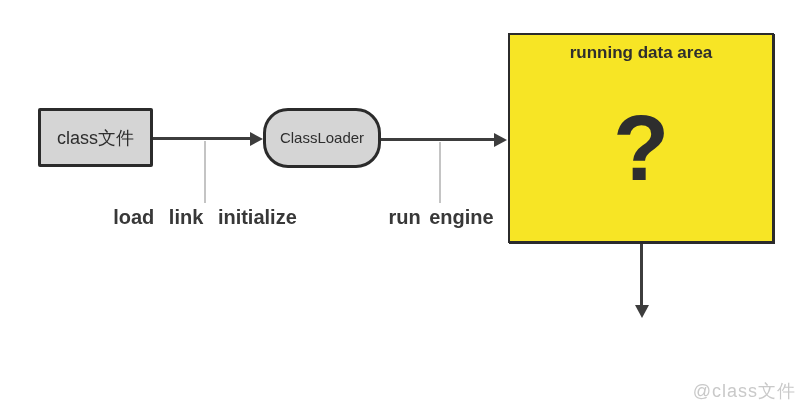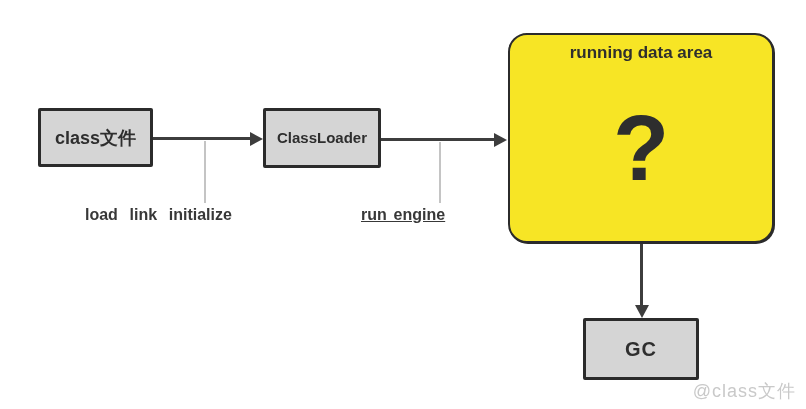--- a/index.html
+++ b/index.html
@@ -22,32 +22,32 @@
     background:var(--bg);
     overflow:hidden;
   }
   .node{
     position:absolute;
     background:var(--box-fill);
     border:3px solid var(--box-border);
     display:flex;align-items:center;justify-content:center;
     text-align:center;
     color:var(--node-text);
-    font-weight:bold;
+    font-weight:normal;
     border-radius:2px;
   }
   .node-class-file{left:38px;top:108px;width:115px;height:59px;font-size:18px;}
-  .node-classloader{left:263px;top:108px;width:118px;height:60px;font-size:15px;line-height:1.25;}
+  .node-classloader{left:263px;top:108px;width:118px;height:60px;font-size:15px;line-height:1.25;border-radius:25px;}
   .node-gc{left:583px;top:318px;width:116px;height:62px;font-size:20px;letter-spacing:1px;}
   .node-running{
     position:absolute;
     left:508px;top:33px;width:266px;height:210px;
     background:var(--highlight-fill);
     border:2px solid var(--box-border);
-    border-radius:19px;
+    border-radius:0;
     box-shadow:1px 1px 0 var(--box-border);
   }
   .running-title{
     position:absolute;left:0;top:8px;width:100%;
     text-align:center;
     font-size:17px;font-weight:bold;color:var(--node-text);
   }
   .running-question{
     position:absolute;left:0;top:30px;bottom:10px;width:100%;
     display:flex;align-items:center;justify-content:center;
@@ -63,24 +63,25 @@
   }
   .arrowhead-down{
     position:absolute;width:0;height:0;
     border-left:7px solid transparent;
     border-right:7px solid transparent;
     border-top:13px solid var(--arrow);
   }
   .callout{position:absolute;width:2px;background:var(--callout-line);}
   .flow-label{
     position:absolute;
-    font-size:16px;font-weight:bold;color:var(--label-text);
+    text-align:center;
+    font-size:20px;font-weight:bold;color:var(--label-text);
   }
   .flow-label.load{left:85px;top:206px;width:240px;word-spacing:0.45em;}
-  .flow-label.run{left:361px;top:206px;width:160px;word-spacing:0.15em;text-decoration:underline;}
+  .flow-label.run{left:361px;top:206px;width:160px;word-spacing:0.15em;}
   .watermark{
     position:absolute;right:10px;top:379px;width:300px;
     text-align:right;
     font-size:18px;color:var(--watermark-text);
     letter-spacing:1px;
   }
 </style>
 </head>
 <body>
 
@@ -103,23 +104,20 @@
   <div class="arrowhead-right" style="left:494px;top:132.5px;"></div>
 
   <div class="node-running">
     <div class="running-title">running data area</div>
     <div class="running-question">?</div>
   </div>
 
   <div class="vline" style="left:640px;top:244px;height:62px;"></div>
   <div class="arrowhead-down" style="left:634.5px;top:305px;"></div>
 
-  <div class="node node-gc">
-    <span>GC</span>
-  </div>
 
   <div class="callout" style="left:204px;top:141px;height:62px;"></div>
   <div class="flow-label load">load link initialize</div>
 
   <div class="callout" style="left:439px;top:142px;height:61px;"></div>
   <div class="flow-label run">run engine</div>
 
   <div class="watermark">@class文件</div>
 
 </div>

